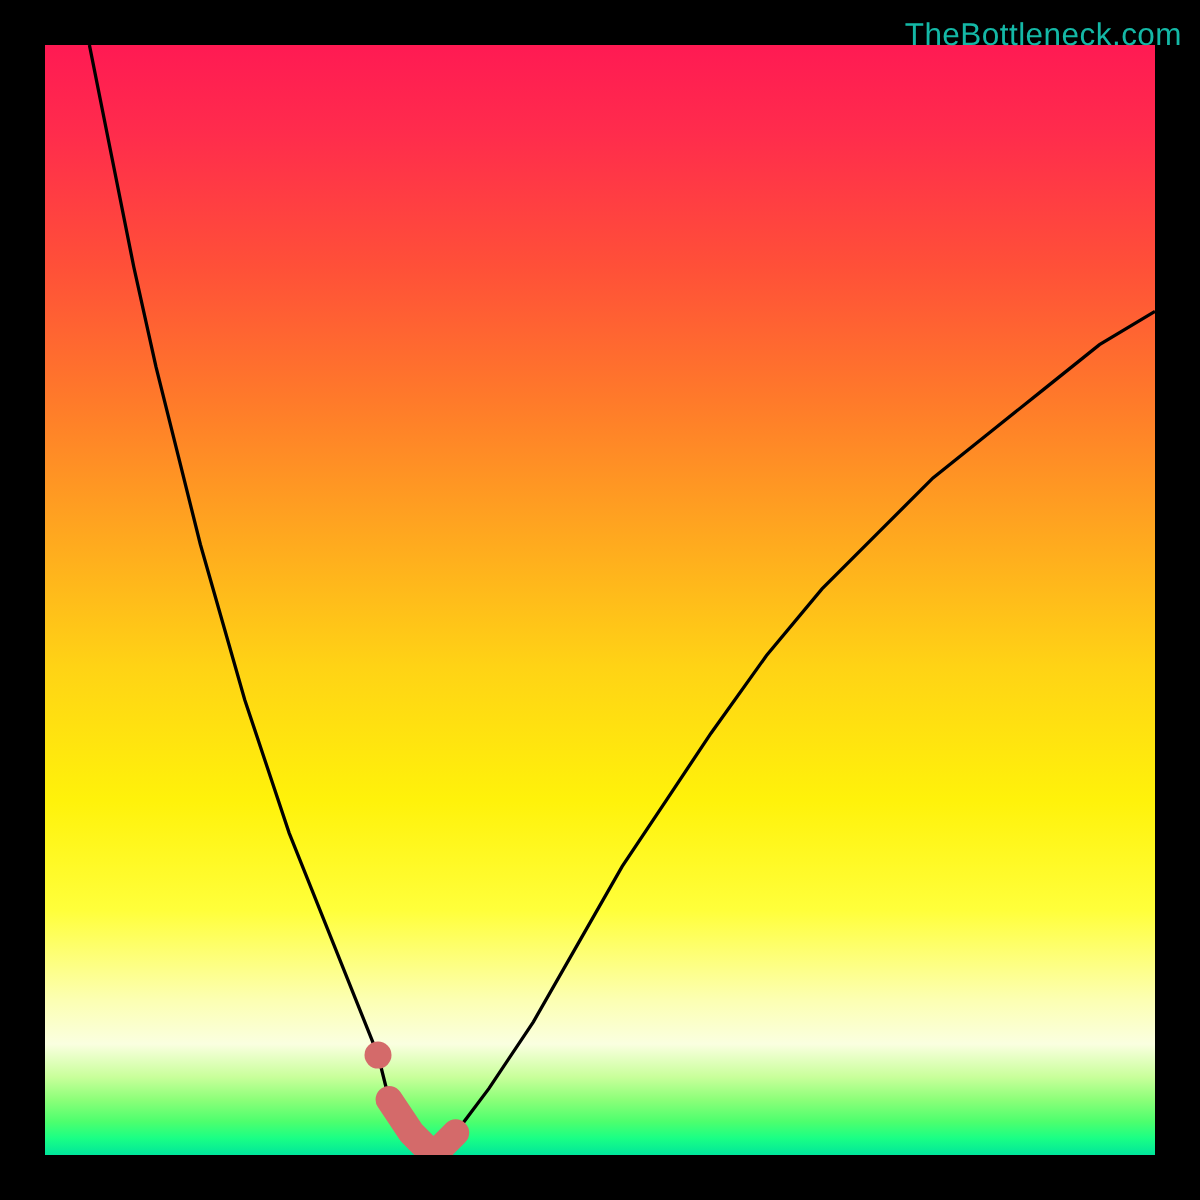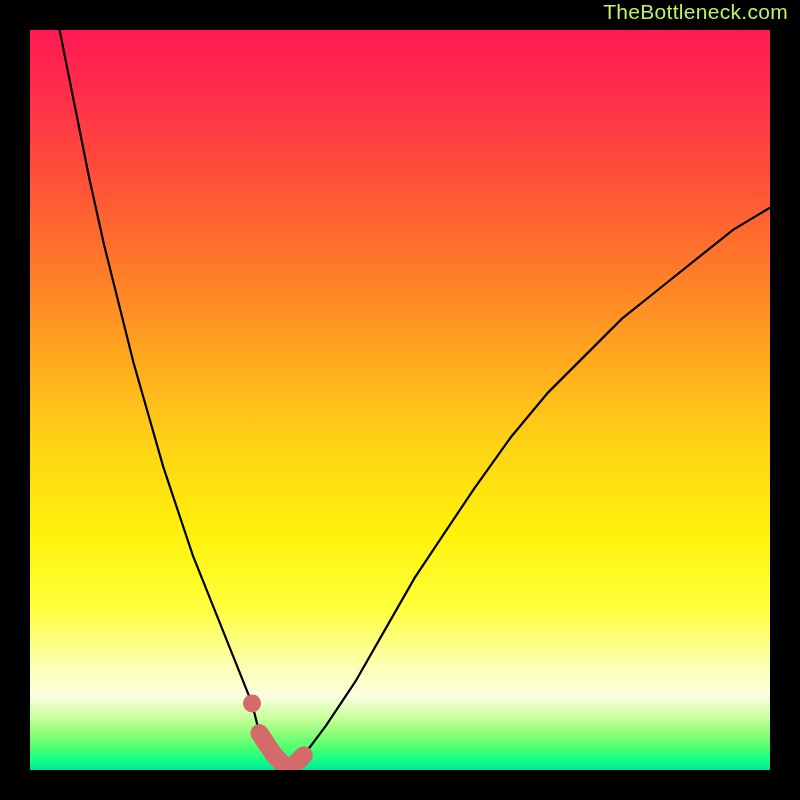--- a/index.html
+++ b/index.html
@@ -12,23 +12,23 @@
     font-family: Arial, sans-serif;
   }
   .outer {
     width: 800px;
     height: 800px;
     background: #000;
     position: relative;
   }
   .watermark {
     position: absolute;
-    top: 0;
+    top: 12px;
     right: 12px;
-    color: #bef264;
+    color: #14b8a6;
     font-size: 21px;
     font-weight: 500;
     letter-spacing: 0.3px;
     z-index: 10;
     text-align: center;
   }
   .plot {
     position: absolute;
     left: 30px;
     top: 30px;

